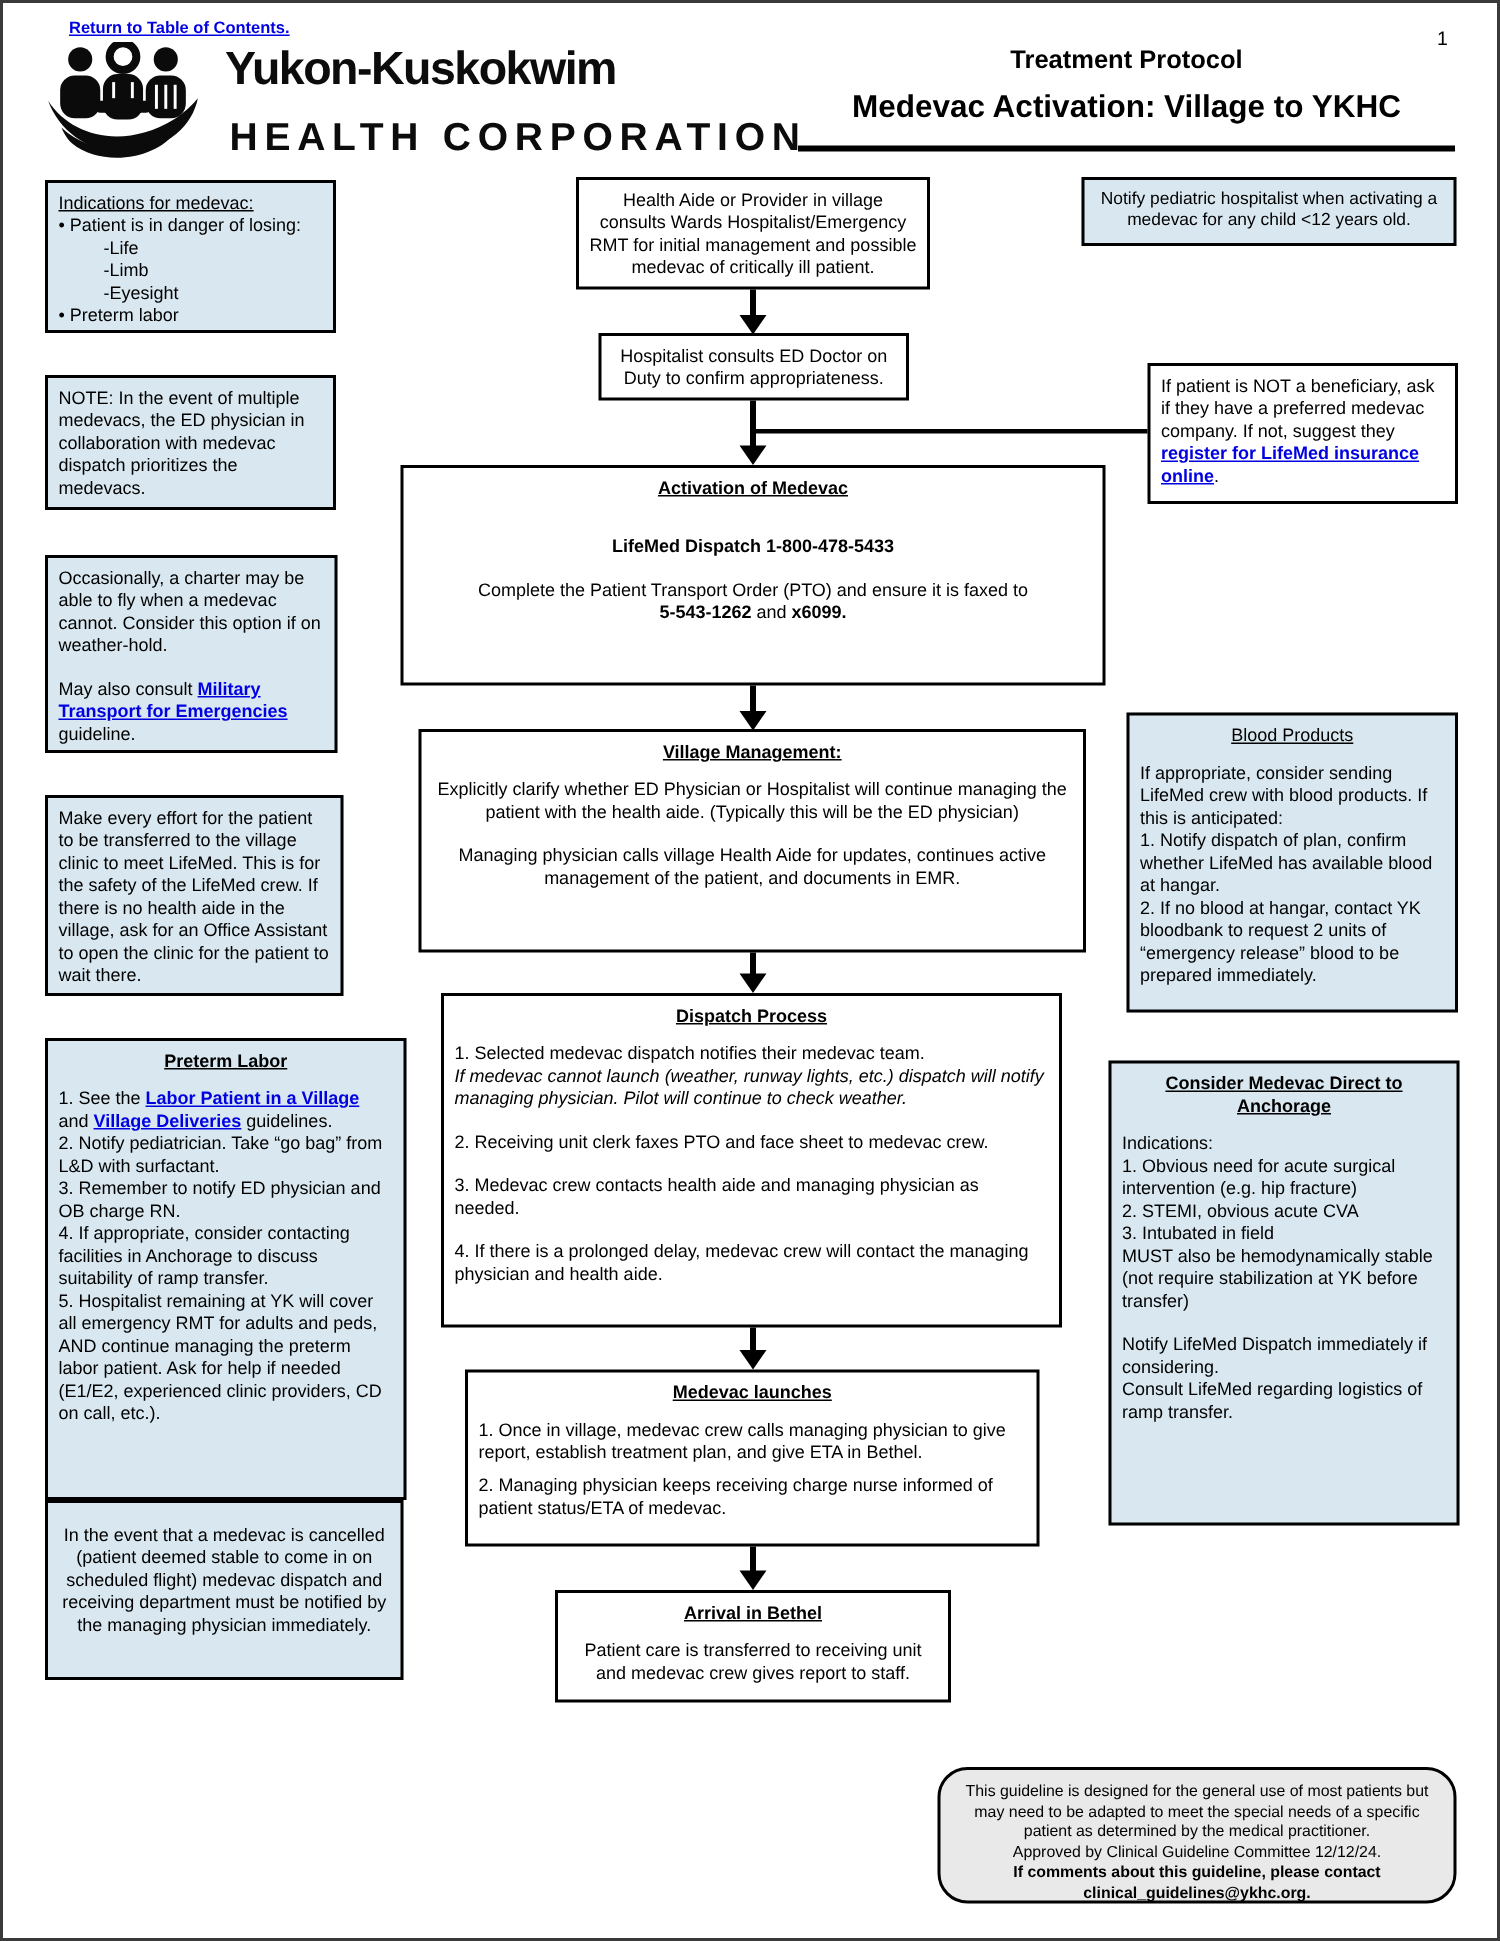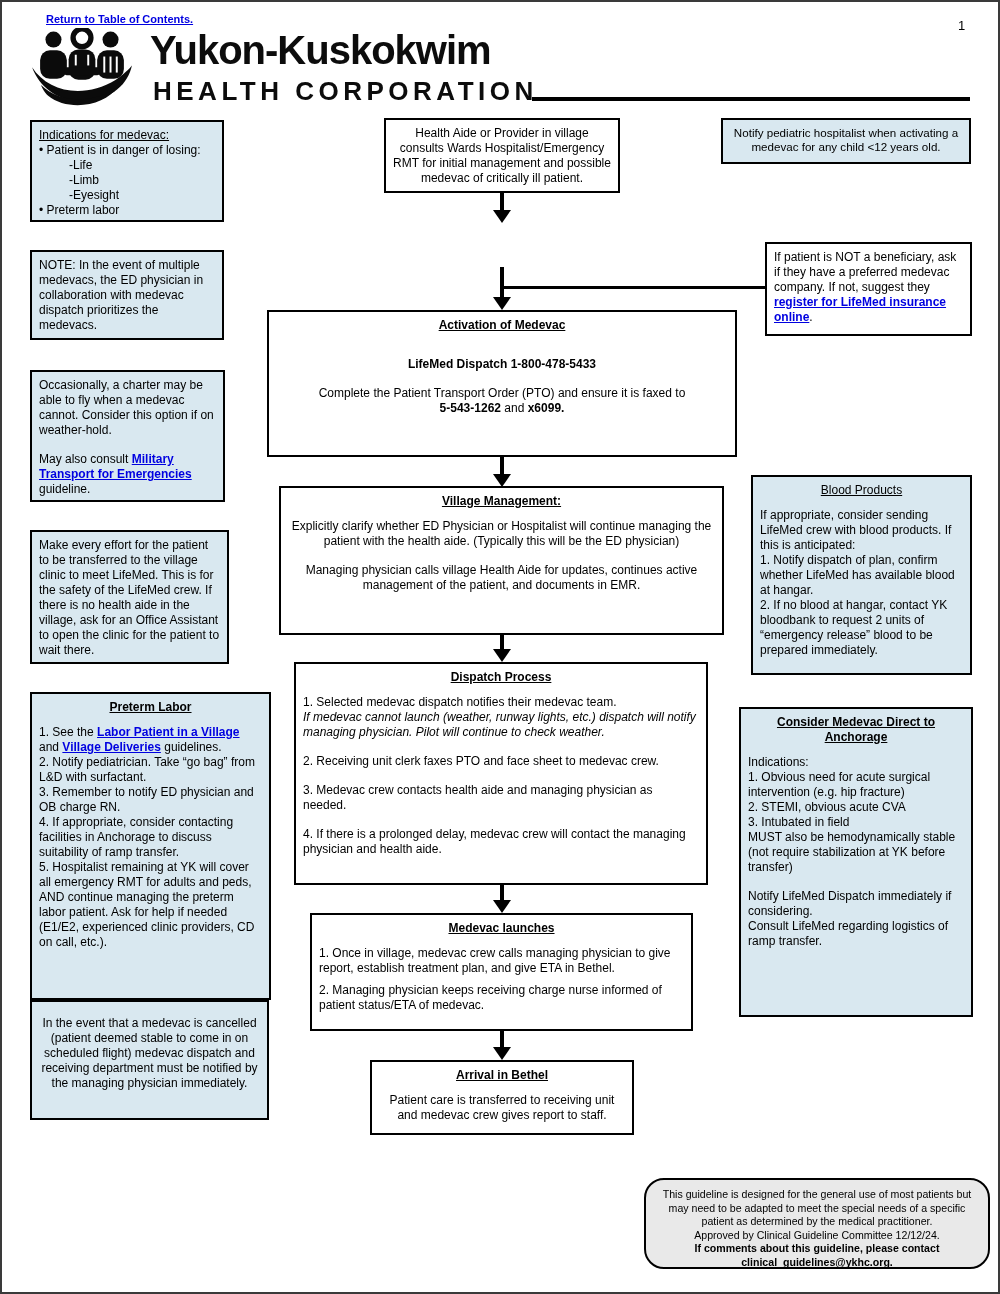--- a/index.html
+++ b/index.html
@@ -22,21 +22,21 @@
   .i{font-style:italic;}
   .link{color:#0000e0;text-decoration:underline;font-weight:bold;cursor:pointer;}
   .gap{height:14px;}
   .sgap{height:7px;}
   .ind{padding-left:30px;}
   .vline{position:absolute;width:4px;background:#000;}
   .hline{position:absolute;height:3px;background:#000;}
   .ahead{position:absolute;width:0;height:0;border-left:9px solid transparent;border-right:9px solid transparent;border-top:13px solid #000;}
   
   .toc-link{position:absolute;left:30px;top:11px;font-size:11px;font-weight:bold;color:#0000e0;text-decoration:underline;cursor:pointer;margin-left:14px;}
-  .wordmark1{position:absolute;left:148px;top:26px;font-size:40px;font-weight:bold;letter-spacing:-1px;color:#0c0c0c;}
+  .wordmark1{position:absolute;left:148px;top:26px;font-size:31px;font-weight:bold;letter-spacing:-1px;color:#0c0c0c;}
   .wordmark2{position:absolute;left:151px;top:74px;font-size:26px;font-weight:600;letter-spacing:4.5px;color:#0c0c0c;}
   .hdr-right{position:absolute;left:530px;top:28px;width:438px;text-align:center;}
   .protocol-label{font-size:17px;font-weight:bold;}
   .doc-title{font-size:21px;font-weight:bold;margin-top:10px;}
   .hdr-rule{position:absolute;left:530px;top:95px;width:438px;height:4px;background:#000;}
   .page-num{position:absolute;left:956px;top:16px;font-size:13px;}
   .footer-box{
     position:absolute;border:2.5px solid #000;border-radius:20px;background:#e9e9e9;
     font-size:10.6px;line-height:1.28;text-align:center;padding:8px 10px;box-sizing:border-box;
   }
@@ -67,20 +67,24 @@
           <path d="M67,30 L67,42"></path>
         <path d="M85,32 L85,50"></path>
           <path d="M92,32 L92,50"></path>
           <path d="M99,32 L99,50"></path>
       </g>
     </svg>
   </div>
   <div class="wordmark1">Yukon-Kuskokwim</div>
   <div class="wordmark2">HEALTH CORPORATION</div>
 
+  <div class="hdr-right">
+    <div class="protocol-label">Treatment Protocol</div>
+    <div class="doc-title">Medevac Activation: Village to YKHC</div>
+  </div>
   <div class="hdr-rule"></div>
 
   <div class="box blue" style="left:28px;top:118px;width:194px;height:102px">
     <div class="u">Indications for medevac:</div>
     <div>• Patient is in danger of losing:</div>
     <div class="ind">-Life</div>
     <div class="ind">-Limb</div>
     <div class="ind">-Eyesight</div>
     <div>• Preterm labor</div>
   </div>
@@ -109,20 +113,23 @@
   </div>
 
   <div class="box blue center-txt" style="left:28px;top:998px;width:239px;height:120px;padding-top:14px">
     <div>In the event that a medevac is cancelled (patient deemed stable to come in on scheduled flight) medevac dispatch and receiving department must be notified by the managing physician immediately.</div>
   </div>
 
   <div class="box center-txt" style="left:382px;top:116px;width:236px;height:75px">
     <div>Health Aide or Provider in village consults Wards Hospitalist/Emergency RMT for initial management and possible medevac of critically ill patient.</div>
   </div>
 
+  <div class="box center-txt" style="left:397px;top:220px;width:207px;height:45px">
+    <div>Hospitalist consults ED Doctor on Duty to confirm appropriateness.</div>
+  </div>
 
   <div class="box center-txt" style="left:265px;top:308px;width:470px;height:147px">
     <div class="box-title">Activation of Medevac</div>
     <div class="gap"></div>
     <div class="b">LifeMed Dispatch 1-800-478-5433</div>
     <div class="gap"></div>
     <div><span>Complete the Patient Transport Order (PTO) and ensure it is faxed to </span><br><span class="b">5-543-1262</span><span> and </span><span class="b">x6099.</span></div>
   </div>
 
   <div class="box center-txt" style="left:277px;top:484px;width:445px;height:149px">
@@ -177,21 +184,21 @@
     <div>Indications:</div>
     <div>1.  Obvious need for acute surgical intervention (e.g. hip fracture)</div>
     <div>2. STEMI, obvious acute CVA</div>
     <div>3. Intubated in field</div>
     <div>MUST also be hemodynamically stable (not require stabilization at YK before transfer)</div>
     <div class="gap"></div>
     <div>Notify LifeMed Dispatch immediately if considering.</div>
     <div>Consult LifeMed regarding logistics of ramp transfer.</div>
   </div>
 
-  <div class="footer-box" style="left:642px;top:1176px;width:346px;height:91px">
+  <div class="footer-box" style="left:623px;top:1176px;width:346px;height:91px">
     <div>This guideline is designed for the general use of most patients but may need to be adapted to meet the special needs of a specific patient as determined by the medical practitioner.</div>
     <div>Approved by Clinical Guideline Committee 12/12/24.</div>
     <div class="b">If comments about this guideline, please contact clinical_guidelines@ykhc.org.</div>
   </div>
 
   <div class="vline" style="left:498px;top:191px;height:18px"></div>
   <div class="ahead" style="left:491px;top:208px"></div>
 
   <div class="vline" style="left:498px;top:265px;height:31px"></div>
   <div class="ahead" style="left:491px;top:295px"></div>

